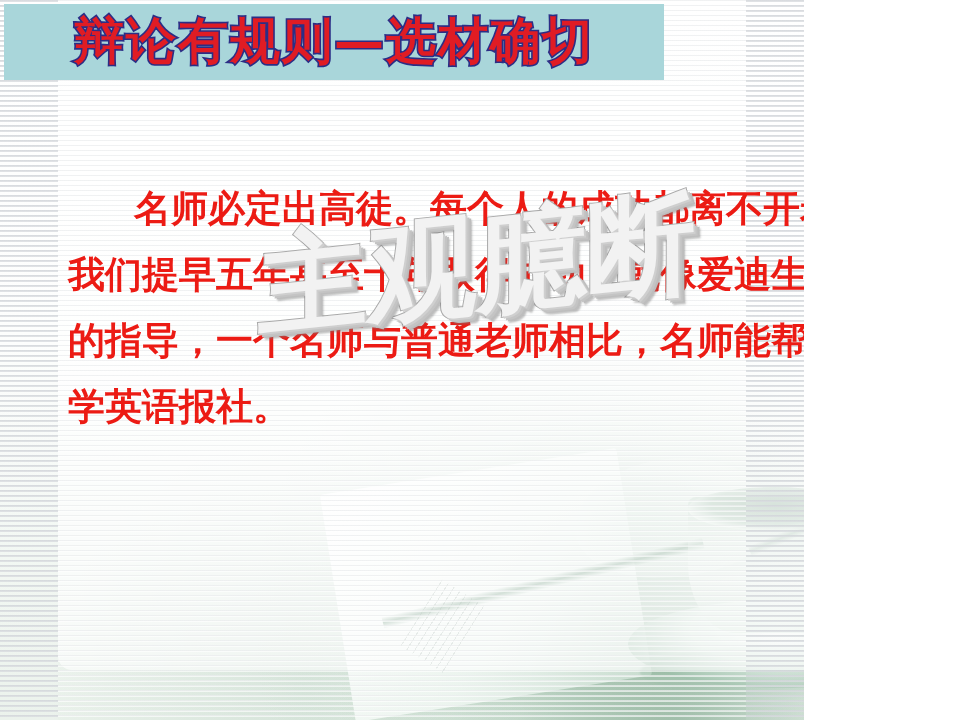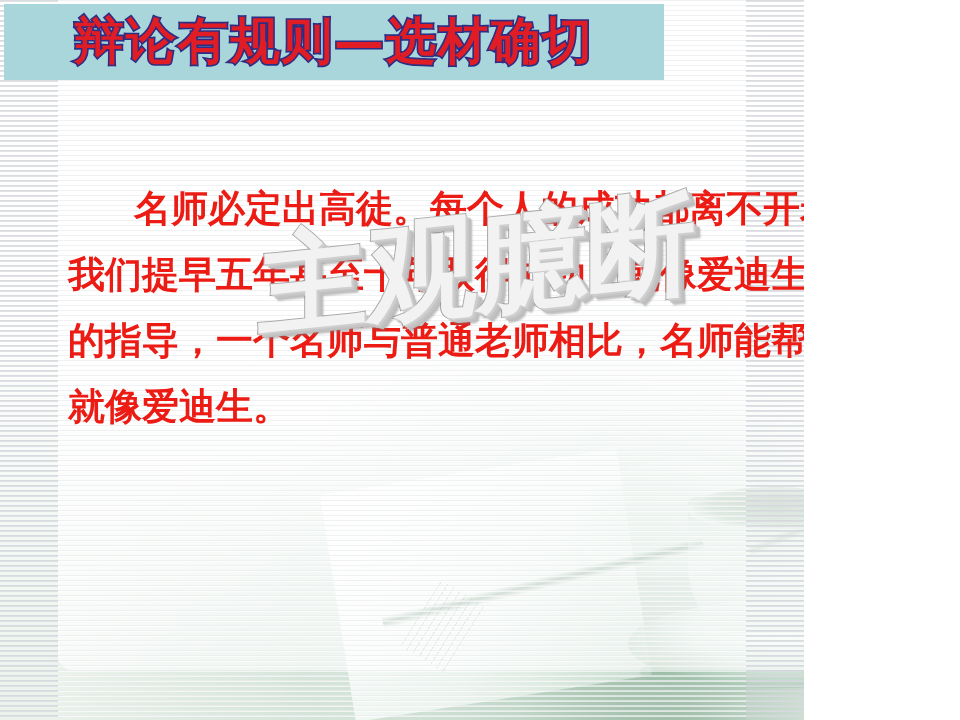--- a/index.html
+++ b/index.html
@@ -319,21 +319,21 @@
   <div class="gutter gutter-right"></div>
 
   <div class="title-box">
     <div class="title-text">辩论有规则—选材确切</div>
   </div>
 
   <div class="body-text">
     <span class="ln indent">名师必定出高徒。每个人的成功都离不开老师</span>
     <span class="ln">我们提早五年甚至十年取得成功，就像爱迪生，</span>
     <span class="ln">的指导，一个名师与普通老师相比，名师能帮助</span>
-    <span class="ln">就像爱迪生。</span>
+    <span class="ln">学英语报社。</span>
   </div>
 
   <div class="watermark">主观臆断</div>
 
   <div class="logo">
     <div class="logo-emblem"></div>
     <div class="logo-words">
       <div class="logo-cn">学英语报社</div>
       <div class="logo-en">XUEYINGYU ENGLISH</div>
     </div>

